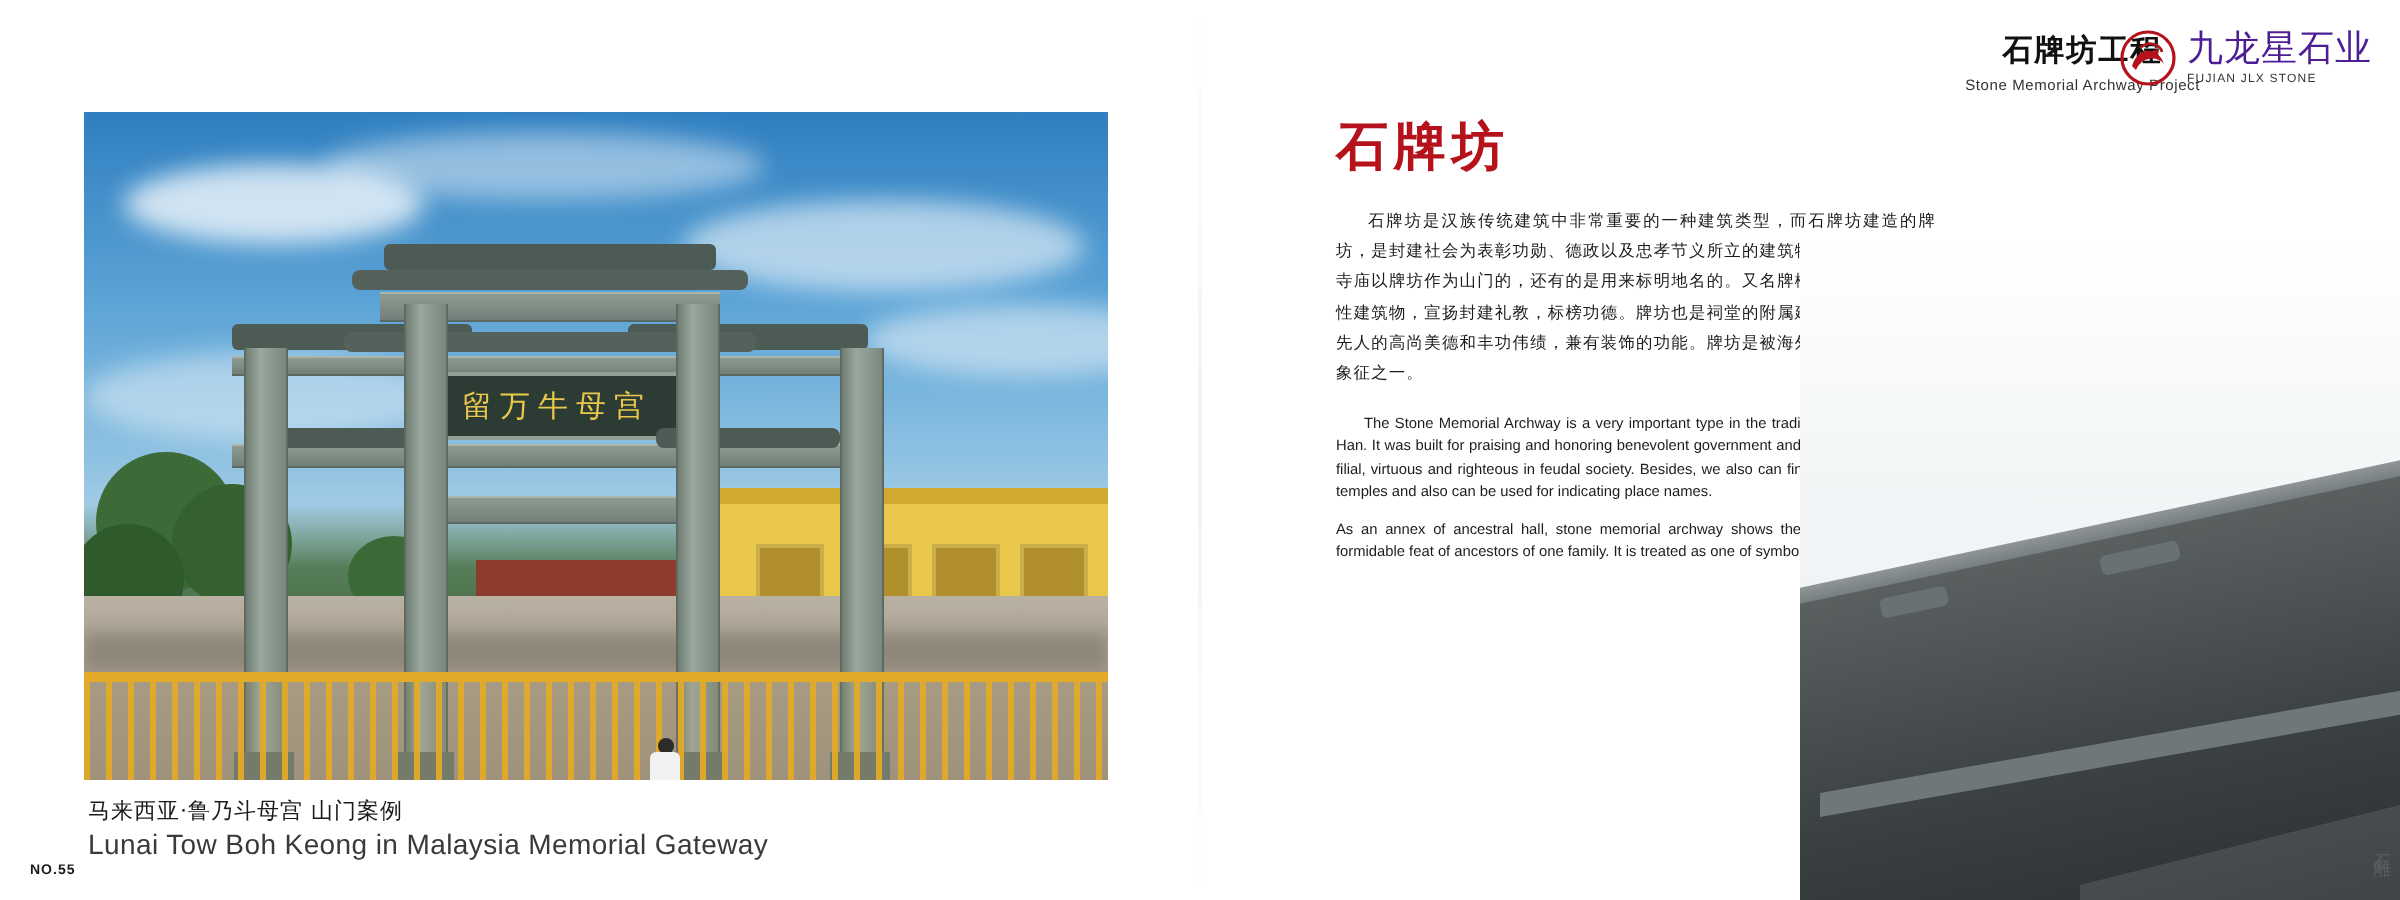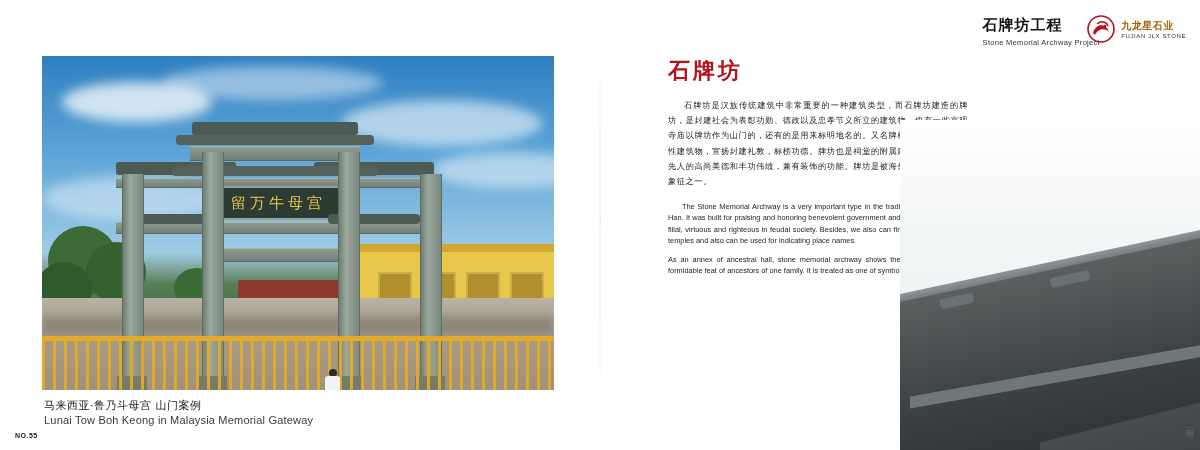--- a/index.html
+++ b/index.html
@@ -239,40 +239,40 @@
     top: 398px;
     color: #1b1b1b;
   }
   .caption .cn {
     font-family: "DejaVu Sans", sans-serif;
     font-size: 11px;
     letter-spacing: .5px;
     margin-bottom: 1px;
   }
   .caption .en {
-    font-size: 11px;
+    font-size: 14px;
     color: #3a3a3a;
     letter-spacing: .2px;
   }
   .page-no {
     position: absolute;
     left: 15px;
     top: 432px;
     font-size: 7px;
     font-weight: bold;
     color: #1b1b1b;
     letter-spacing: .5px;
   }
 
   
   .rheader {
     position: absolute;
     right: 100px;
     top: 16px;
-    text-align: left;
+    text-align: center;
   }
   .rheader .cn {
     font-family: "DejaVu Sans", sans-serif;
     font-size: 15px;
     font-weight: bold;
     color: #111;
     letter-spacing: 1px;
   }
   .rheader .en {
     font-size: 7.5px;
@@ -288,43 +288,43 @@
     align-items: center;
     gap: 5px;
   }
   .logo-mark {
     width: 30px;
     height: 30px;
     position: relative;
   }
   .logo-text .lt-cn {
     font-family: "DejaVu Sans", sans-serif;
-    font-size: 10px;
-    font-weight: bold;
-    color: #a16207;
+    font-size: 18px;
+    font-weight: normal;
+    color: #4c1d95;
     letter-spacing: .5px;
     line-height: 1.1;
   }
   .logo-text .lt-en {
     font-size: 6px;
     color: #333;
     letter-spacing: .6px;
     margin-top: 2px;
   }
 
   
   .article {
     position: absolute;
     left: 668px;
     top: 56px;
     width: 300px;
   }
   .art-title {
     font-family: "DejaVu Serif", serif;
-    font-size: 22px;
+    font-size: 26px;
     font-weight: bold;
     color: #b5121b;
     letter-spacing: 3px;
     margin-bottom: 12px;
   }
   .art-cn {
     font-family: "DejaVu Sans", sans-serif;
     font-size: 8.2px;
     line-height: 1.85;
     color: #1c1c1c;

